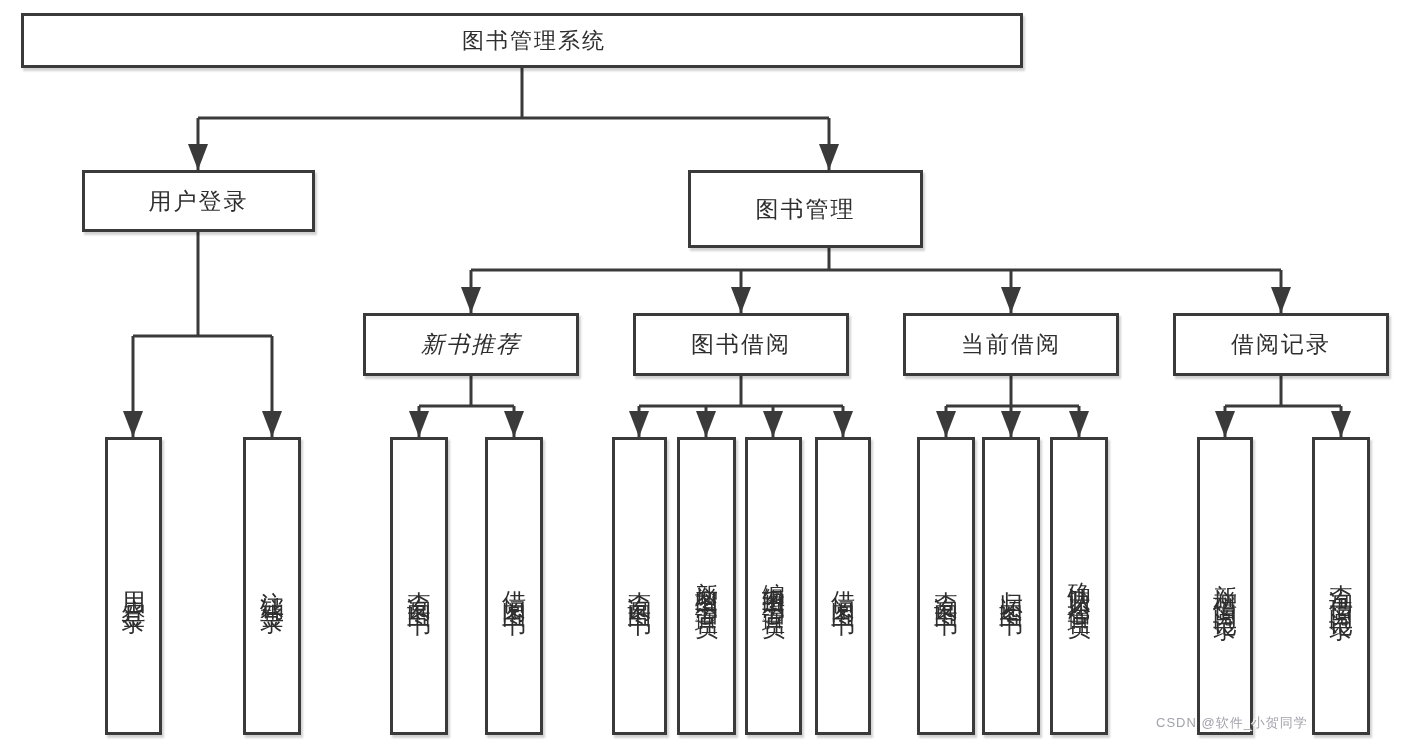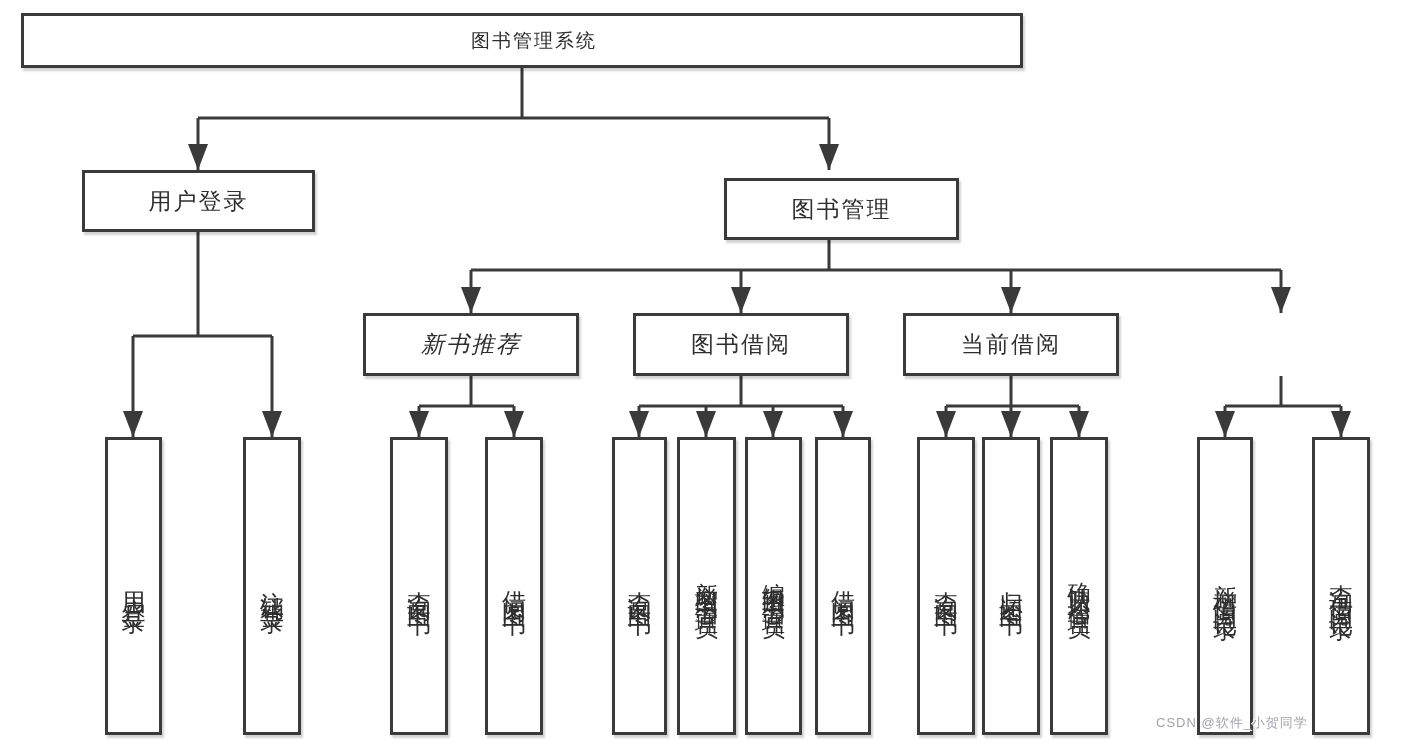--- a/index.html
+++ b/index.html
@@ -15,21 +15,21 @@
     position:absolute;
     box-sizing:border-box;
     border:3px solid #3a3a3a;
     background:#ffffff;
     color:#2e2e2e;
     display:flex;align-items:center;justify-content:center;
     z-index:2;
     box-shadow:2px 3px 2px rgba(0,0,0,0.18);
   }
   .hbox{font-size:23px;letter-spacing:2px;}
-  .rootbox{font-size:19px;letter-spacing:2px;padding-left:24px;}
+  .rootbox{font-size:22px;letter-spacing:2px;padding-left:24px;}
   .leaf{
     writing-mode:vertical-rl;
     font-size:24px;
     letter-spacing:7px;
     line-height:1;
   }
   .leaf.tight{letter-spacing:5px;font-size:23px;}
   .watermark{
     position:absolute;
     left:1156px;top:714px;
@@ -89,32 +89,35 @@
     </g>
   </svg>
 
   <div class="box rootbox" style="left:21px;top:13px;width:1002px;height:55px;">
     <span>图书管理系统</span>
   </div>
 
   <div class="box hbox" style="left:82px;top:170px;width:233px;height:62px;">
     <span>用户登录</span>
   </div>
-  <div class="box hbox" style="left:724px;top:170px;width:235px;height:62px;margin-top:8px;">
+  <div class="box hbox" style="left:688px;top:170px;width:235px;height:78px;">
     <span>图书管理</span>
   </div>
 
   <div class="box hbox" style="left:363px;top:313px;width:216px;height:63px;font-style:italic;">
     <span>新书推荐</span>
   </div>
   <div class="box hbox" style="left:633px;top:313px;width:216px;height:63px;">
     <span>图书借阅</span>
   </div>
   <div class="box hbox" style="left:903px;top:313px;width:216px;height:63px;">
     <span>当前借阅</span>
+  </div>
+  <div class="box hbox" style="left:1173px;top:313px;width:216px;height:63px;">
+    <span>借阅记录</span>
   </div>
 
   <div class="box leaf" style="left:105px;top:437px;width:57px;height:298px;">
     <span>用户登录</span>
   </div>
   <div class="box leaf" style="left:243px;top:437px;width:58px;height:298px;">
     <span>注销登录</span>
   </div>
 
   <div class="box leaf" style="left:390px;top:437px;width:58px;height:298px;">

